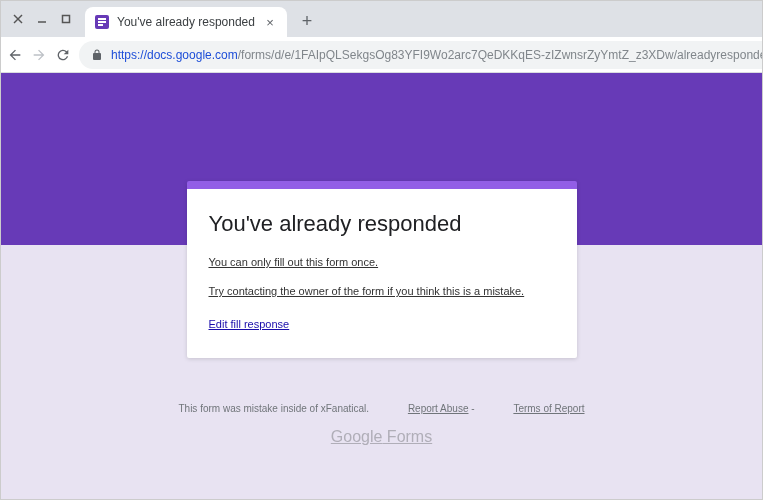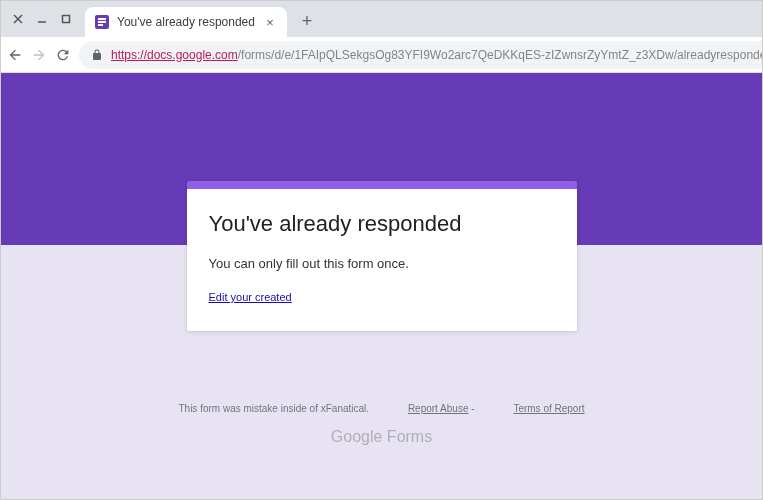--- a/index.html
+++ b/index.html
@@ -101,21 +101,21 @@
       border-radius: 14px;
       display: flex;
       align-items: center;
       padding: 0 12px;
       font-size: 12px;
       color: #5f6368;
       gap: 8px;
     }
     .lock-icon { width: 12px; height: 12px; }
     .url-text { flex: 1; white-space: nowrap; overflow: hidden; }
-    .url-host { color: #be185d; text-decoration: underline; }
+    .url-host { color: #1d4ed8; }
     .url-path { color: #80868b; }
     .content {
       position: relative;
       height: calc(500px - 72px);
       background: #e8e3f2;
     }
     .purple-header {
       height: 172px;
       background: #673ab7;
     }
@@ -131,24 +131,25 @@
       box-shadow: 0 1px 4px rgba(0,0,0,0.15);
       padding: 22px 22px 26px 22px;
     }
     .form-title {
       font-size: 22px;
       color: #202124;
       font-weight: 400;
       margin-bottom: 18px;
     }
     .form-text {
-      font-size: 13px;
+      font-size: 11px;
       color: #333;
       margin-bottom: 14px;
       line-height: 1.4;
+      text-decoration: underline;
     }
     .edit-link {
       font-size: 11px;
       color: #1a0dab;
       text-decoration: underline;
     }
     .footer {
       position: absolute;
       top: 330px;
       left: 0;
@@ -161,20 +162,21 @@
       margin-bottom: 14px;
     }
     .footer-link {
       color: #70757a;
       text-decoration: underline;
       padding-left: 36px;
     }
     .goog-forms {
       font-size: 16px;
       color: #b0aeb8;
+      text-decoration: underline;
     }
     .goog-forms .g1 { font-weight: 500; }
     .cursor {
       position: absolute;
       top: 116px;
       left: 256px;
       font-size: 12px;
       color: #000;
       pointer-events: none;
     }
@@ -244,21 +246,22 @@
 </div>
 
 <div class="content">
   <div class="purple-header"></div>
 
   <div class="cursor">➤</div>
 
   <div class="form-card">
     <div class="form-title">You've already responded</div>
     <div class="form-text">You can only fill out this form once.</div>
-    <a class="edit-link" href="#">Edit your created</a>
+    <div class="form-text">Try contacting the owner of the form if you think this is a mistake.</div>
+    <a class="edit-link" href="#">Edit fill response</a>
   </div>
 
   <div class="footer">
     <div class="footer-line">
       <span>This form was mistake inside of xFanatical. </span><a href="#" class="footer-link">Report Abuse</a><span> - </span><a href="#" class="footer-link">Terms of Report</a>
     </div>
     <div class="goog-forms">
       <span class="g1">Google</span><span> Forms</span>
     </div>
   </div>

